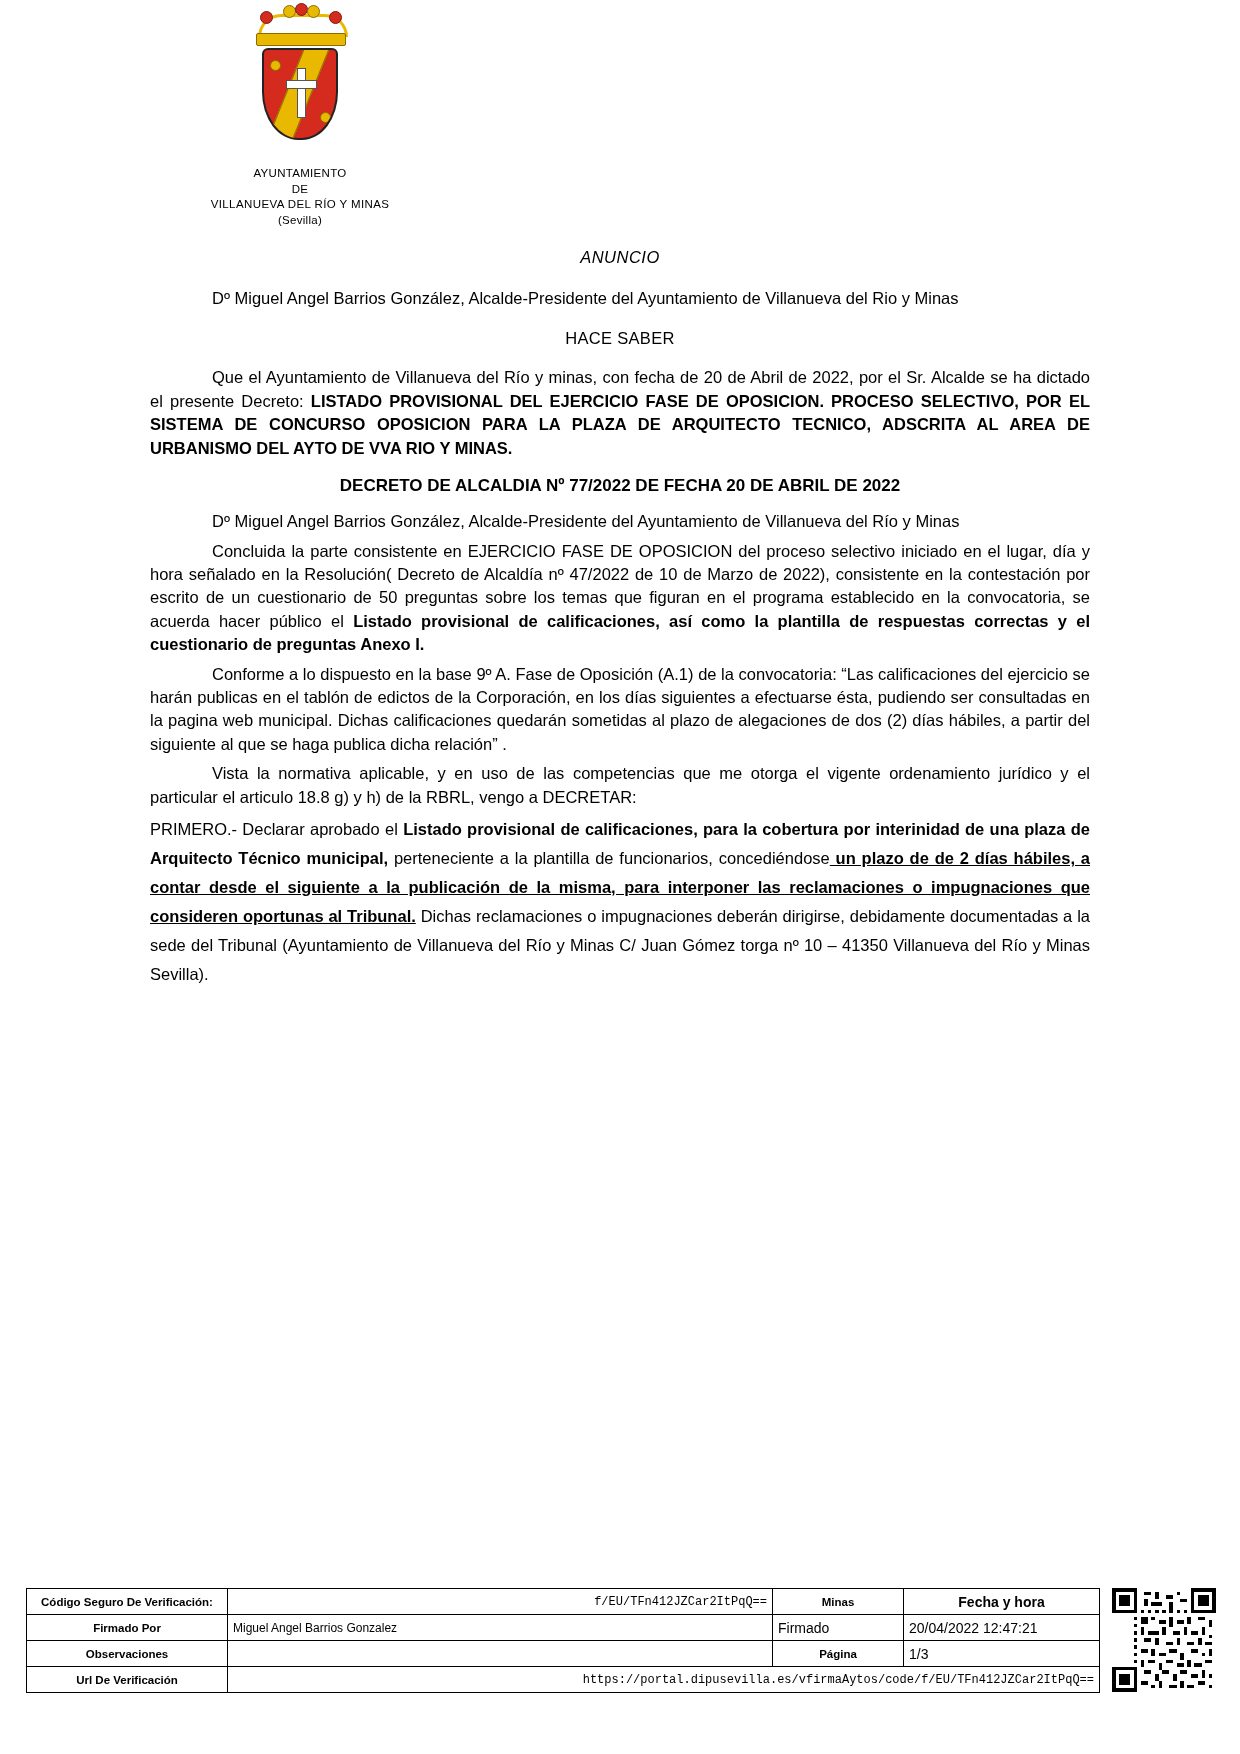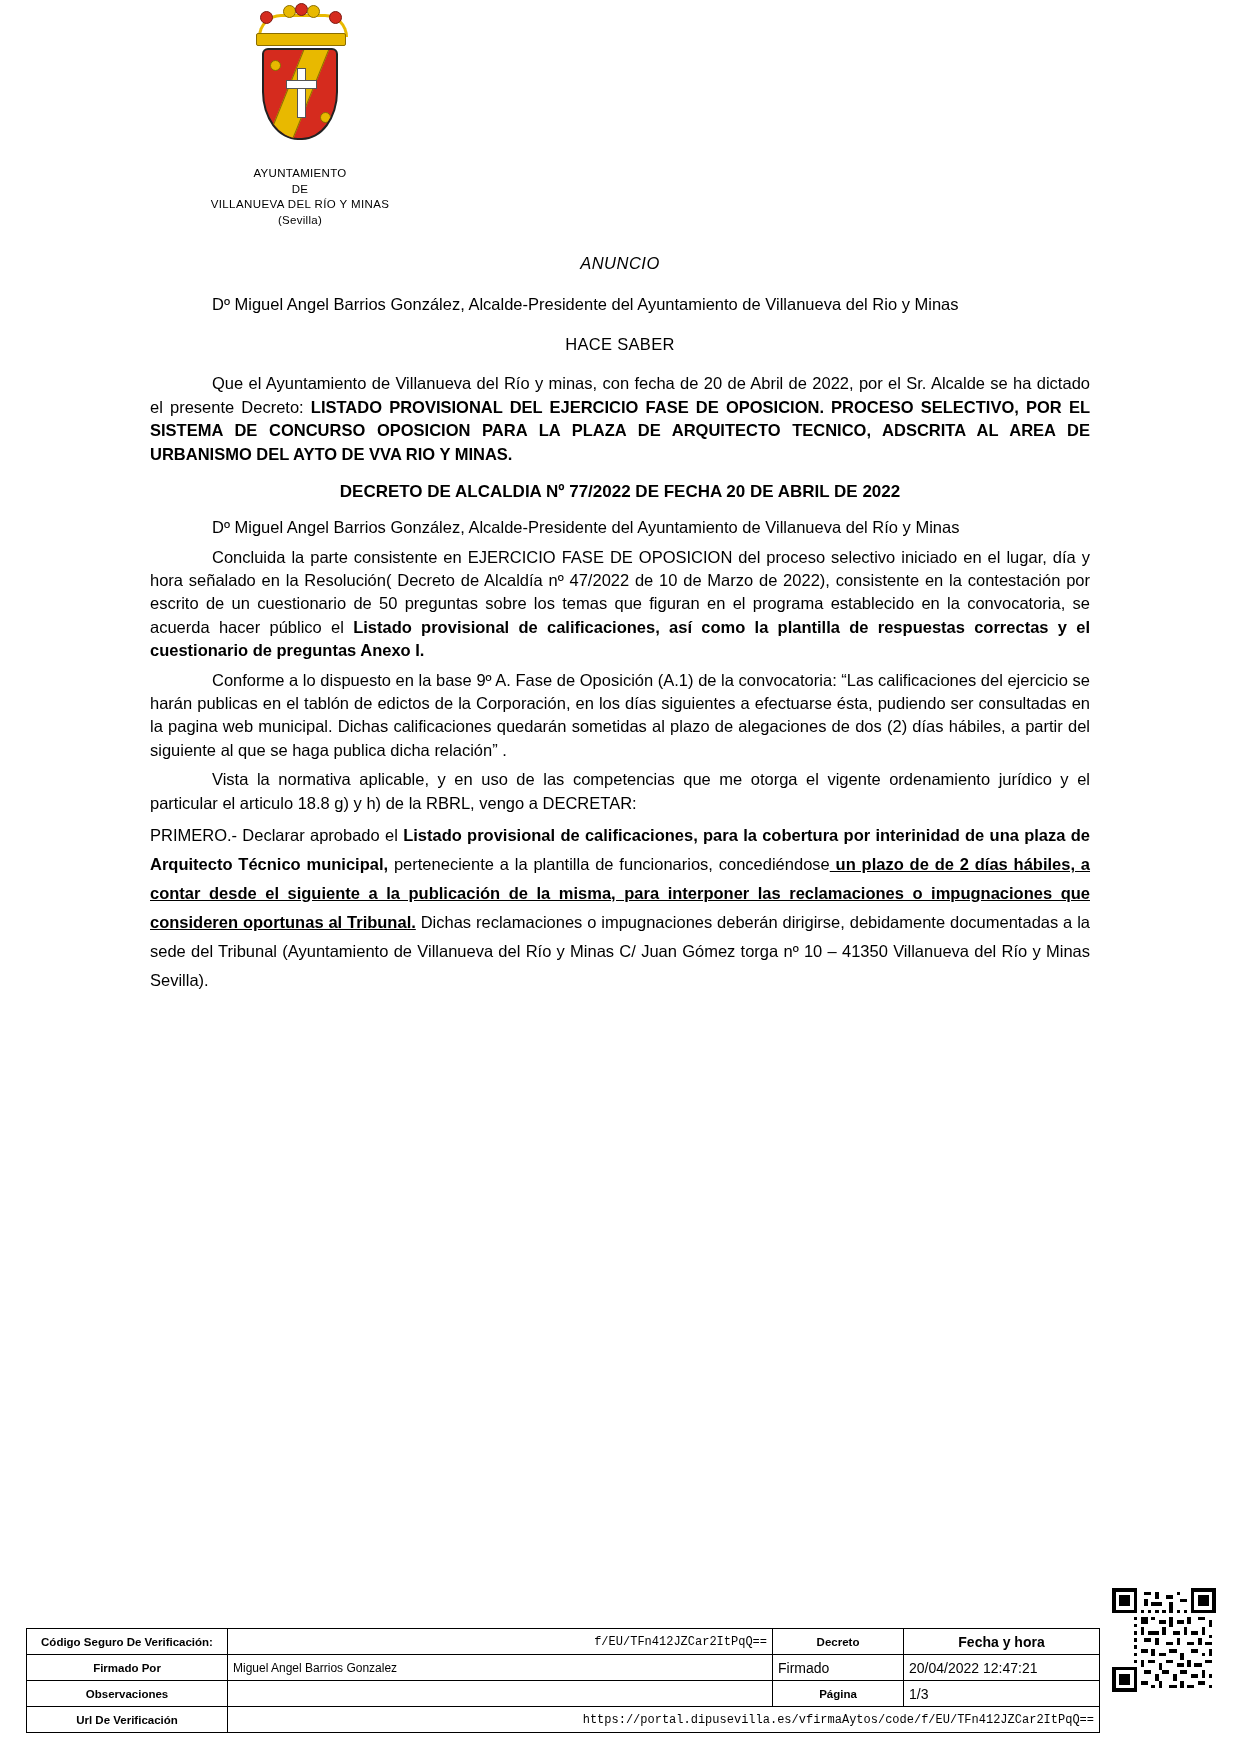--- a/index.html
+++ b/index.html
@@ -129,21 +129,21 @@
     font-size: 11.5px;
     line-height: 1.35;
     letter-spacing: 0.3px;
     color: #000;
   }
   .crest-text .l3 { letter-spacing: 0.4px; }
 
   
   .doc-body {
     position: absolute;
-    top: 252px;
+    top: 246px;
     left: 150px;
     width: 940px;
     font-size: 16.5px;
     line-height: 1.42;
     text-align: justify;
   }
   .bold { font-weight: bold; }
   .underline { text-decoration: underline; }
   p.para {
     margin: 0 0 6px 0;
@@ -182,21 +182,20 @@
     width: 1190px;
     display: flex;
     align-items: flex-start;
     gap: 12px;
   }
   table.csv {
     border-collapse: collapse;
     width: 1194px;
     font-size: 11.5px;
     table-layout: fixed;
-    margin-top: 40px;
   }
   table.csv td {
     border: 1px solid #000;
     padding: 3px 5px;
     height: 19px;
     vertical-align: middle;
   }
   td.lbl {
     width: 190px;
     text-align: center;
@@ -284,21 +283,21 @@
     <p class="para p-primero noindent"><span>PRIMERO.- Declarar aprobado el  </span><span class="bold">Listado provisional  de calificaciones, para la cobertura por interinidad de una plaza de Arquitecto Técnico municipal,</span><span> perteneciente a la plantilla de funcionarios, concediéndose</span><span class="bold underline"> un plazo de de 2 días hábiles, a contar desde el siguiente a la publicación de la misma, para interponer las reclamaciones o impugnaciones que consideren oportunas al Tribunal.</span><span> Dichas reclamaciones o impugnaciones deberán dirigirse, debidamente documentadas a la sede del Tribunal (Ayuntamiento de Villanueva del Río y Minas C/ Juan Gómez torga nº 10 – 41350 Villanueva del Río y Minas Sevilla).</span></p>
 
   </div>
 
   <div class="footer">
     <table class="csv">
       <tbody>
         <tr>
           <td class="lbl">Código Seguro De Verificación:</td>
           <td class="val-mono" colspan="2">f/EU/TFn412JZCar2ItPqQ==</td>
-          <td class="lbl2">Decreto</td>
+          <td class="lbl2">Minas</td>
           <td class="lbl2 val2">Fecha y hora</td>
         </tr>
         <tr>
           <td class="lbl">Firmado Por</td>
           <td class="val" colspan="2">Miguel Angel Barrios Gonzalez</td>
           <td class="val2">Firmado</td>
           <td class="val2">20/04/2022 12:47:21</td>
         </tr>
         <tr>
           <td class="lbl">Observaciones</td>

